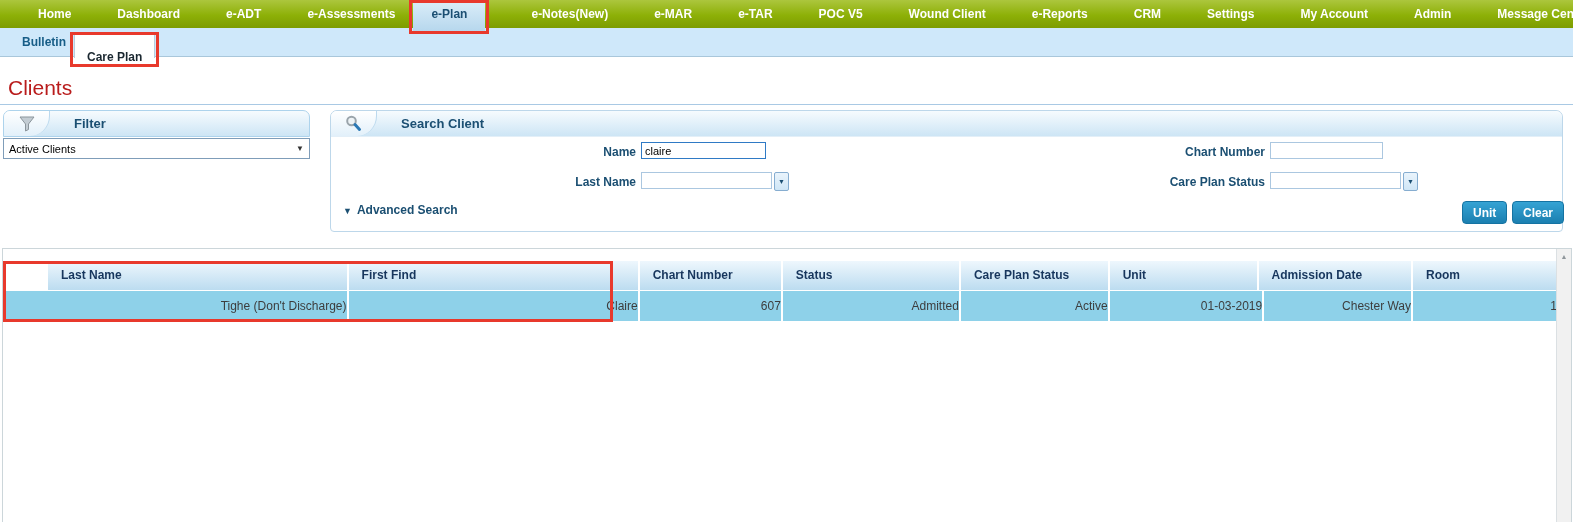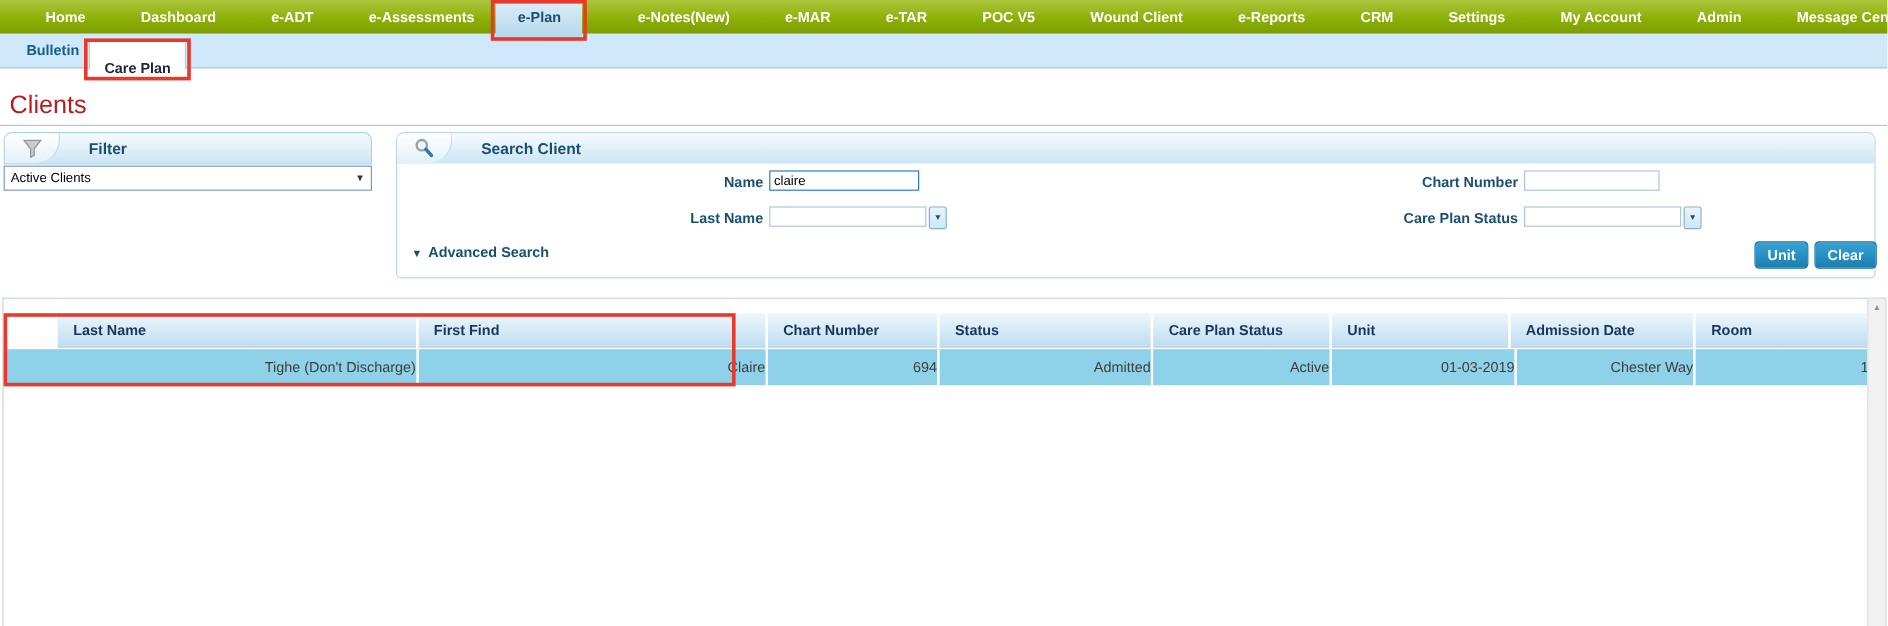--- a/index.html
+++ b/index.html
@@ -227,21 +227,21 @@
       <div class="gh-cell c2">Chart Number</div>
       <div class="gh-cell c3">Status</div>
       <div class="gh-cell c4">Care Plan Status</div>
       <div class="gh-cell c6">Unit</div>
       <div class="gh-cell c5">Admission Date</div>
       <div class="gh-cell c7">Room</div>
     </div>
     <div class="grid-row">
       <div class="gr-cell c0">Tighe (Don't Discharge)</div>
       <div class="gr-cell c1">Claire</div>
-      <div class="gr-cell c2">694</div>
+      <div class="gr-cell c2">607</div>
       <div class="gr-cell c3">Admitted</div>
       <div class="gr-cell c4">Active</div>
       <div class="gr-cell c5">01-03-2019</div>
       <div class="gr-cell c6">Chester Way</div>
       <div class="gr-cell c7">1</div>
     </div>
   </div>
   <div class="scrollbar">
     <div class="scroll-up">▲</div>
   </div>

